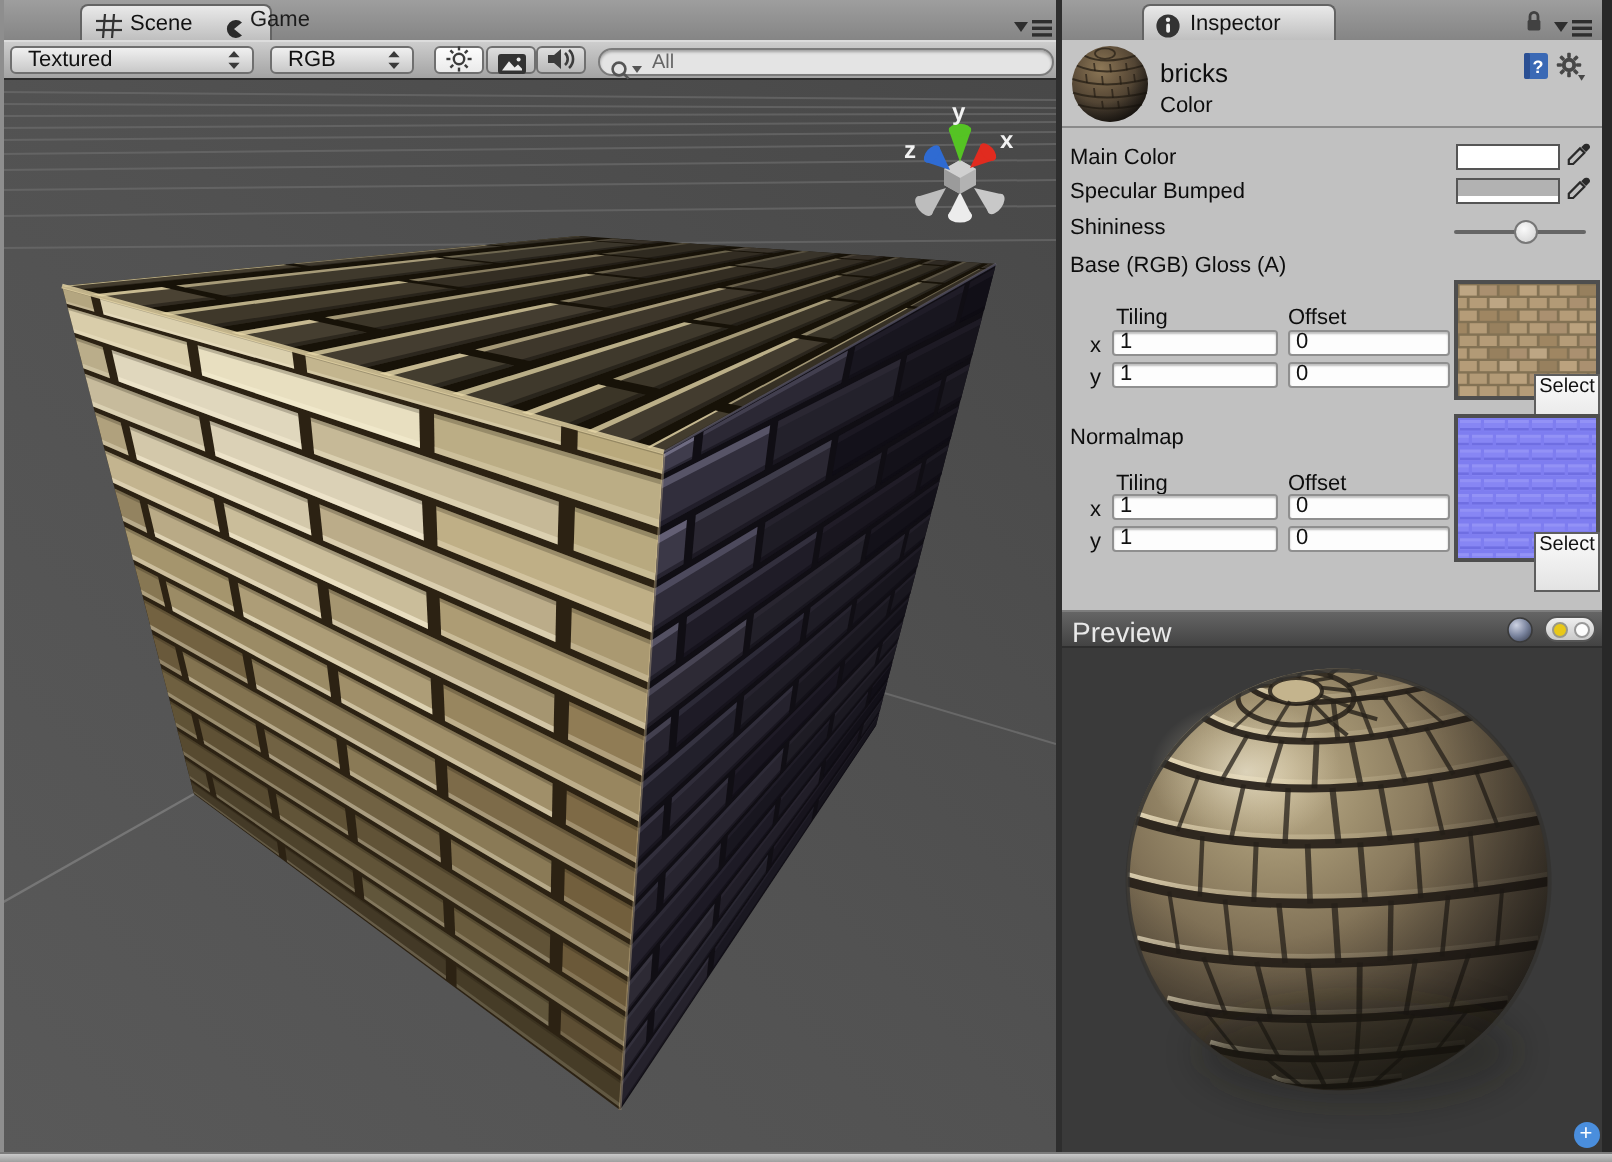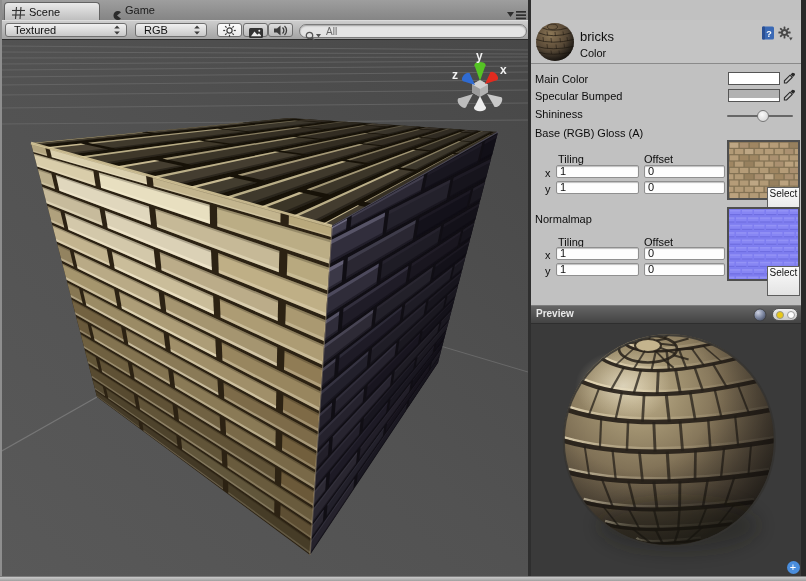--- a/index.html
+++ b/index.html
@@ -1,21 +1,21 @@
 <!DOCTYPE html>
 <html><head><meta charset="utf-8"><style>
 * {margin:0;padding:0;box-sizing:border-box;}
 html,body {width:806px;height:581px;overflow:hidden;background:#4c4c4c;
  font-family:"Liberation Sans",sans-serif; -webkit-font-smoothing:antialiased;}
 #root {position:relative;width:806px;height:581px;overflow:hidden;}
 .abs {position:absolute;}
 .tabbar {position:absolute;top:0;height:20px;background:linear-gradient(#9e9e9e,#858585);}
 .tab {position:absolute;top:2px;height:18px;border:1px solid #636363;border-bottom:none;
  border-radius:4px 4px 0 0;background:linear-gradient(#e9e9e9,#bfbfbf);
- font-size:11px;color:#111;line-height:17px;}
+ font-size:11px;color:#111;line-height:17px;margin-left:36px;}
 .tlabel {font-size:11px;color:#1c1c1c;line-height:21px;position:absolute;}
 .toolbar {position:absolute;top:20px;left:0;width:528px;height:20px;
  background:linear-gradient(#cdcdcd,#a3a3a3);border-top:1px solid #dcdcdc;border-bottom:1px solid #2c2c2c;}
 .dd {position:absolute;top:2px;height:14px;border:1px solid #6f6f6f;border-radius:3px;
  background:linear-gradient(#f0f0f0,#c8c8c8);font-size:11px;color:#111;line-height:12px;padding-left:8px;}
 .tbtn {position:absolute;top:2px;height:14px;width:25px;border:1px solid #6f6f6f;border-radius:3px;
  background:linear-gradient(#dedede,#b9b9b9);text-align:center;}
 .lbl {position:absolute;font-size:11px;color:#0d0d0d;}
 .inp {position:absolute;height:13px;background:#fdfdfd;border:1px solid #8f8f8f;border-radius:2px;
  font-size:11px;color:#111;line-height:11px;padding-left:3px;box-shadow:inset 0 1px 1px rgba(0,0,0,0.25);}
@@ -572,20 +572,40 @@
       <ellipse cx="480.0" cy="65.0" rx="5.6" ry="3.1" fill="#55c324" opacity="1" transform="rotate(180 480.0 65.0)"></ellipse>
 <text x="452" y="79" fill="#f2f2f2" font-size="12" font-weight="bold">z</text>
 <text x="500" y="74" fill="#f2f2f2" font-size="12" font-weight="bold">x</text>
 <text x="476" y="60" fill="#f2f2f2" font-size="12" font-weight="bold">y</text>
 </svg>
 
 <div class="abs" style="left:528px;top:0;width:3px;height:576px;background:#2e2e2e;"></div>
 <div class="abs" style="left:801px;top:0;width:5px;height:576px;background:#282828;"></div>
 
 <div class="abs" style="left:531px;top:0;width:270px;height:576px;background:#c1c1c1;">
+ <div class="tabbar" style="left:0;width:270px;">
+  <div class="tab" style="left:4px;width:97px;">
+          <span style="position:absolute;left:6px;top:4px;"><svg width="12" height="12" viewBox="0 0 12 12">
+              <circle cx="6" cy="6" r="5.8" fill="#333"></circle>
+              <rect x="5.1" y="4.8" width="1.9" height="4.6" rx="0.9" fill="#eee"></rect>
+              <circle cx="6" cy="2.9" r="1.1" fill="#eee"></circle>
+            </svg></span>
+          <span style="position:absolute;left:23px;top:1px;">Inspector</span>
+        </div>
+  <span style="position:absolute;left:231px;top:4px;"><svg width="10" height="12" viewBox="0 0 10 12">
+            <path d="M3,5.5 L3,3.2 A2,2 0 0 1 7,3.2 L7,5.5" fill="none" stroke="#414141" stroke-width="1.4"></path>
+            <rect x="1.8" y="5" width="6.4" height="5.2" rx="0.8" fill="#414141"></rect>
+          </svg></span>
+  <span style="position:absolute;left:246px;top:6px;"><svg width="19" height="10" viewBox="0 0 19 10">
+            <path d="M0,2 L7,2 L3.5,7 Z" fill="#2e2e2e"></path>
+            <rect x="9" y="1" width="10" height="1.7" fill="#2e2e2e"></rect>
+            <rect x="9" y="4.3" width="10" height="1.7" fill="#2e2e2e"></rect>
+            <rect x="9" y="7.6" width="10" height="1.7" fill="#2e2e2e"></rect>
+          </svg></span>
+ </div>
 
  <div class="abs" style="left:0;top:20px;width:270px;height:44px;background:#c4c4c4;border-bottom:1px solid #8a8a8a;">
    <svg class="abs" style="left:4px;top:2px;" width="40" height="40">
           <defs>
             <radialGradient id="mb" cx="38%" cy="30%" r="78%">
               <stop offset="0%" stop-color="#8d7857"></stop>
               <stop offset="40%" stop-color="#64533d"></stop>
               <stop offset="75%" stop-color="#41372b"></stop>
               <stop offset="100%" stop-color="#241e18"></stop>
             </radialGradient>
@@ -943,21 +963,21 @@
 <rect x="55.0" y="67.6" width="10.4" height="1.5" fill="#9392f6"></rect>
 <rect x="55.0" y="71.6" width="10.4" height="1.3" fill="#6f6ee2"></rect>
 <rect x="67.0" y="67.6" width="10.4" height="5.6" fill="#8786f4"></rect>
 <rect x="67.0" y="67.6" width="10.4" height="1.5" fill="#9392f6"></rect>
 <rect x="67.0" y="71.6" width="10.4" height="1.3" fill="#6f6ee2"></rect>
         </svg>
  </div>
  <div class="selbtn" style="left:236px;top:266px;">Select</div>
 
  <div class="abs" style="left:0;top:305px;width:270px;height:19px;background:linear-gradient(#656565,#434343);border-top:1px solid #7d7d7d;border-bottom:1px solid #2e2e2e;">
-   <span style="position:absolute;left:5px;top:2px;font-size:10px;font-weight:bold;color:#e9e9e9;">Preview</span>
+   <span style="position:absolute;left:5px;top:2px;font-size:14px;font-weight:normal;color:#e9e9e9;">Preview</span>
    <span style="position:absolute;left:222px;top:2px;"><svg width="14" height="14" viewBox="0 0 14 14">
             <defs>
               <radialGradient id="bt" cx="35%" cy="30%" r="75%">
                 <stop offset="0%" stop-color="#cdd2e2"></stop>
                 <stop offset="60%" stop-color="#7a849e"></stop>
                 <stop offset="100%" stop-color="#4a5164"></stop>
               </radialGradient>
             </defs>
             <circle cx="7" cy="7" r="6" fill="url(#bt)" stroke="#3a3a3a" stroke-width="0.8"></circle>
           </svg></span>

